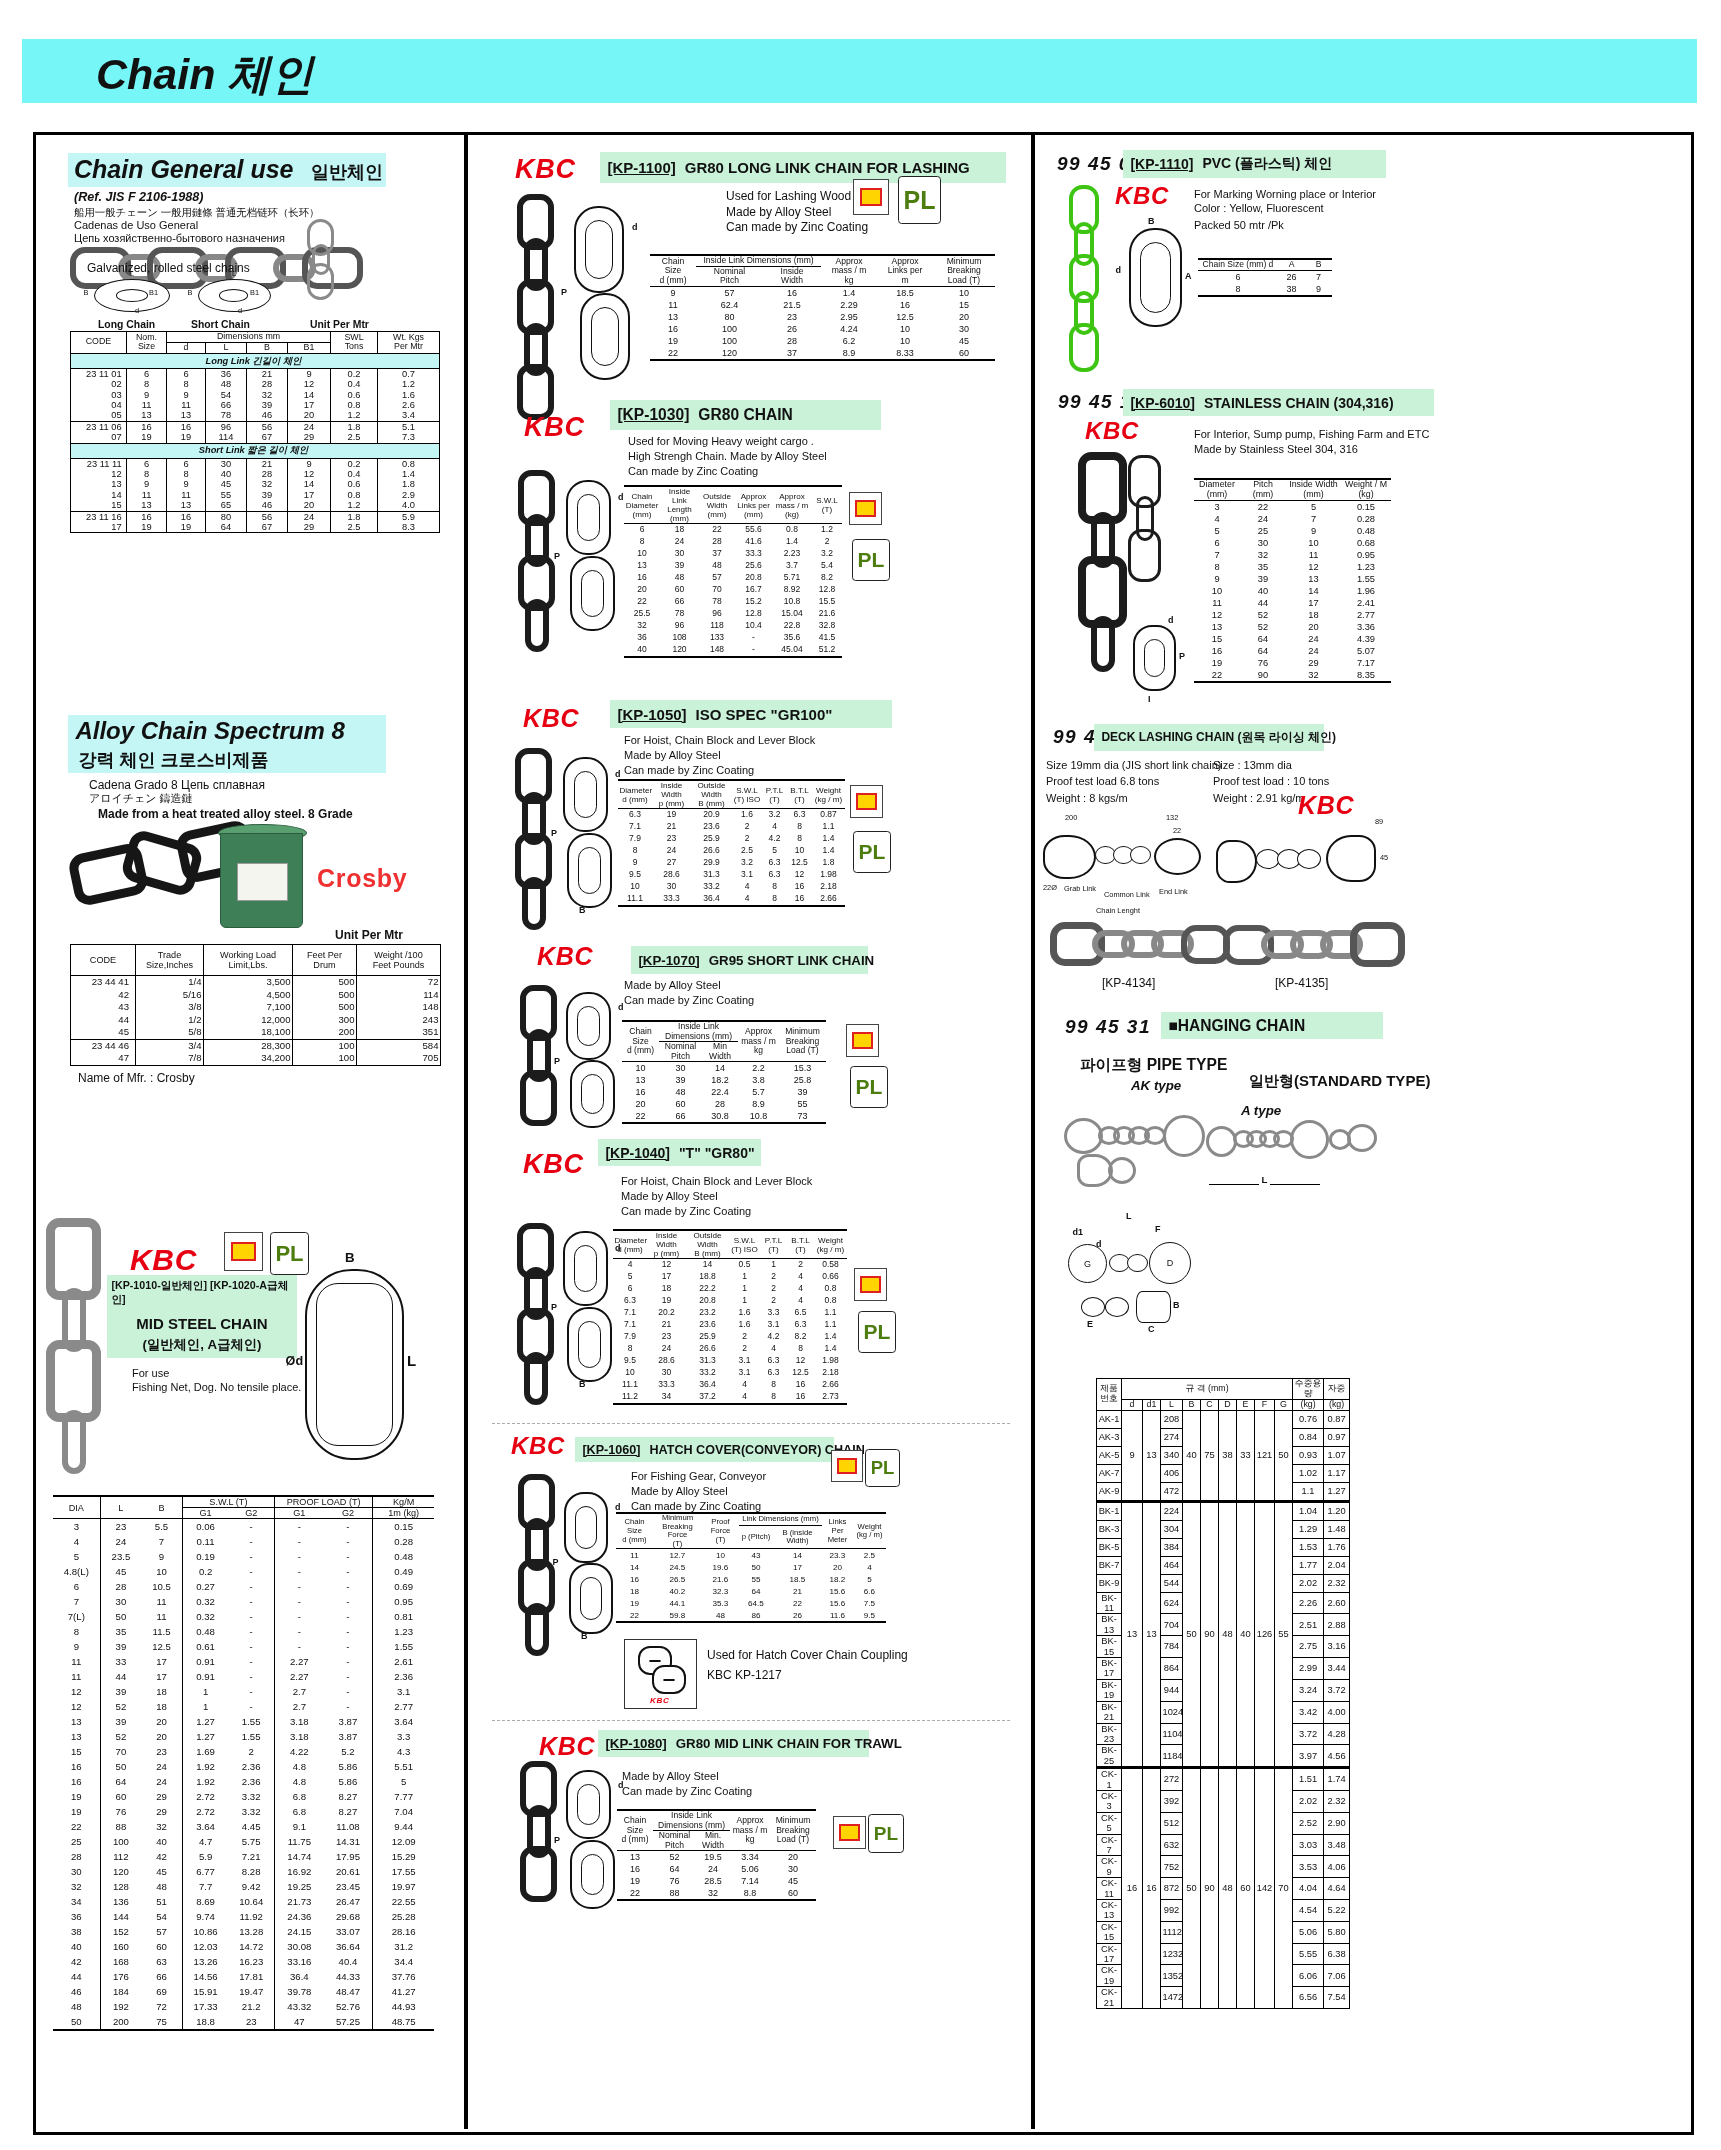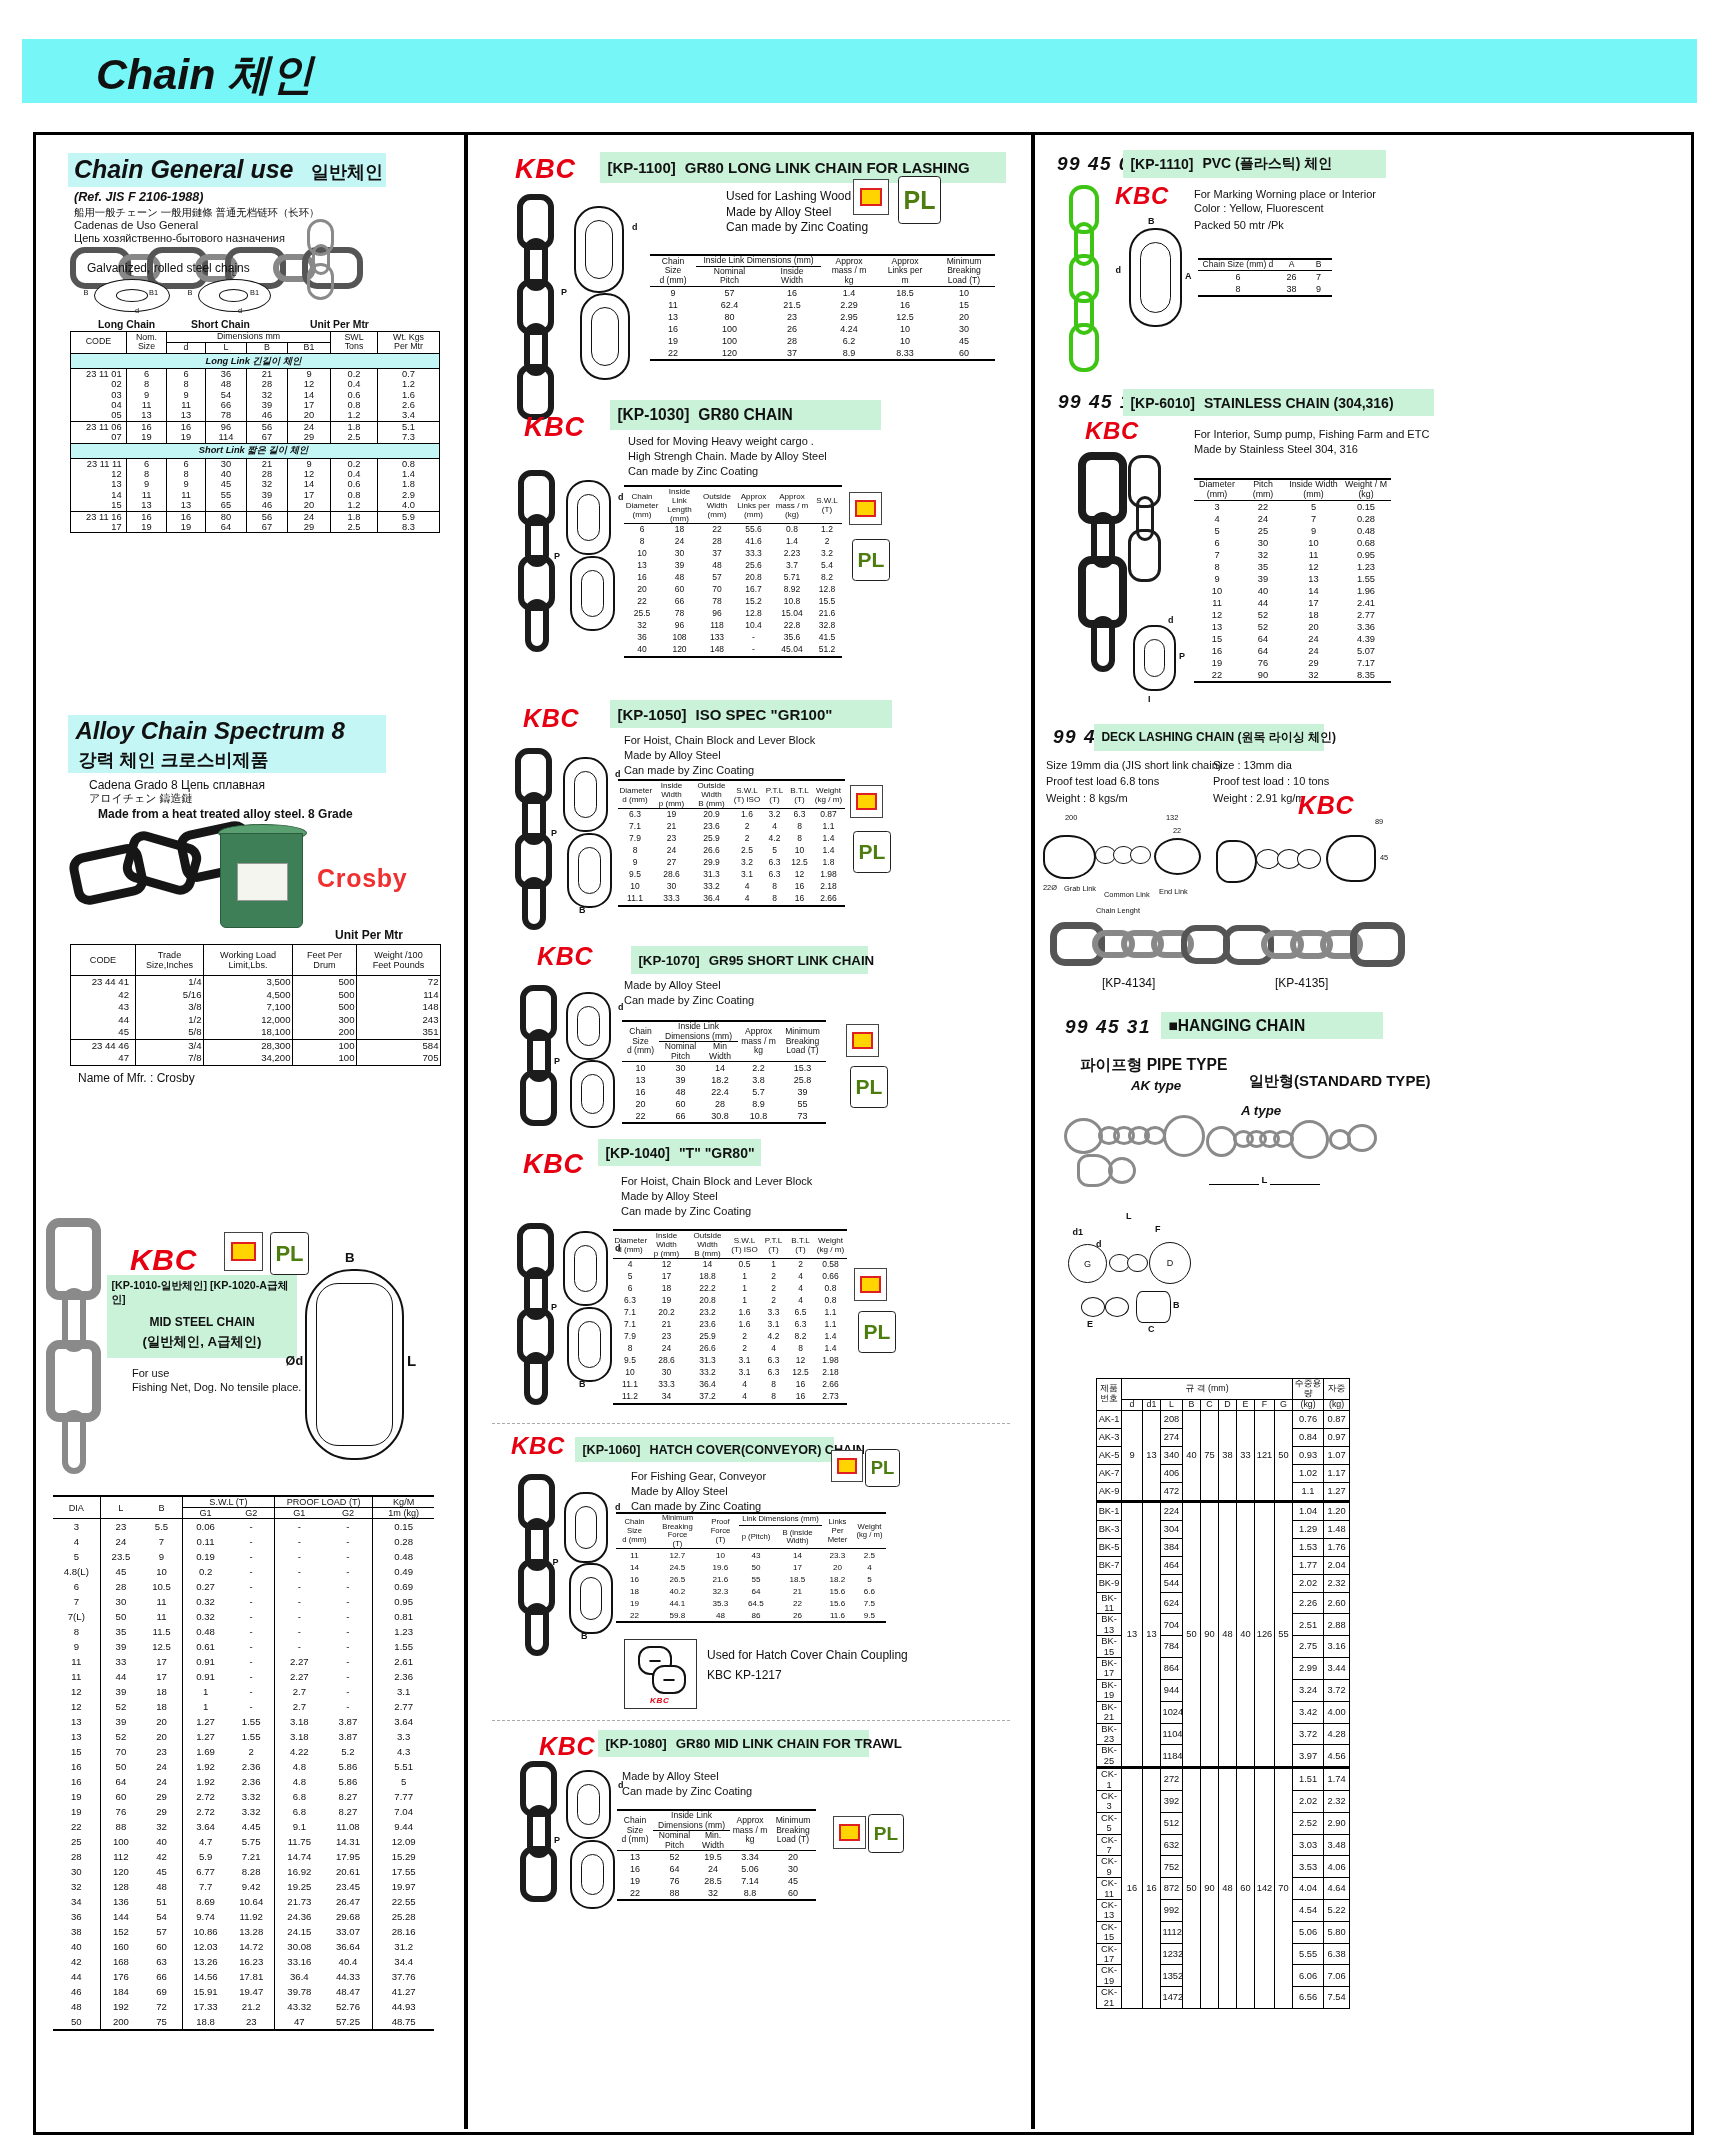--- a/index.html
+++ b/index.html
@@ -8,21 +8,21 @@
   .abs{position:absolute;}
   
   .titlebar{left:22px;top:39px;width:1675px;height:64px;background:#76f6f6;}
   .titlebar span{position:absolute;left:74px;top:7.4px;font-size:43px;font-weight:bold;font-style:italic;}
   
   .frame{left:33px;top:132px;width:1655px;height:1997px;border:3.7px solid #000;}
   .vline{top:132px;width:3.7px;height:1997px;background:#000;}
   
   .hl-cyan{background:#c4f6f6;}
   .gh{background:#c9f2d9;display:flex;align-items:center;padding:0 7.4px;font-weight:bold;white-space:nowrap;}
-  .gh .code{margin-right:9px;font-weight:bold;}
+  .gh .code{margin-right:9px;font-weight:bold;text-decoration:underline;}
   .kbc{color:#e60012;font-style:italic;font-weight:bold;letter-spacing:0.7px;}
   .crosby{color:#f03030;font-weight:bold;letter-spacing:0.7px;}
   .secnum{font-weight:bold;font-style:italic;font-size:19px;letter-spacing:1.5px;}
   
   .qa{border:1.5px solid #444;background:#fff;display:flex;align-items:center;justify-content:center;}
   .qa i{display:block;width:55%;height:42%;background:#ffd400;border:2.2px solid #e02020;}
   .pl{border:1.9px solid #222;border-radius:3.7px;background:#fff;color:#4d7c0f;font-weight:bold;
       display:flex;align-items:center;justify-content:center;}
   
   .vchain{display:flex;flex-direction:column;align-items:center;}
@@ -419,21 +419,21 @@
     <div class="lk w" style="width:37px;height:64px;border-width:9px;"></div>
     <div class="lk n" style="height:52px;"></div>
   </div>
   <div class="abs kbc" style="left:130px;top:1243px;font-size:30px;">KBC</div>
   <div class="abs qa" style="left:224px;top:1232px;width:37px;height:37px;">
       <i></i>
     </div>
   <div class="abs pl" style="left:270px;top:1232px;width:37px;height:41px;font-size:22px;">PL</div>
   <div class="abs" style="left:107px;top:1275px;width:190px;height:83px;background:#c9f2d9;">
     <div style="padding:4.4px 3px 0 4.4px;font-size:10.7px;font-weight:bold;">[KP-1010-일반체인] [KP-1020-A급체인]</div>
-    <div style="text-align:center;font-size:12px;font-weight:bold;margin-top:7.4px;">MID  STEEL  CHAIN</div>
+    <div style="text-align:center;font-size:15px;font-weight:bold;margin-top:7.4px;">MID  STEEL  CHAIN</div>
     <div style="text-align:center;font-size:13.3px;font-weight:bold;margin-top:4.4px;">(일반체인,  A급체인)</div>
   </div>
   <div class="abs" style="left:132px;top:1367px;font-size:11px;">For use</div>
   <div class="abs" style="left:132px;top:1381px;font-size:11px;">Fishing Net, Dog. No tensile place.</div>
   <div class="abs" style="left:296px;top:1250px;width:126px;height:230px;">
     <div class="figlink" style="position:absolute;left:9px;top:19px;width:95px;height:187px;border-radius:47px;"></div>
     <span class="dimlbl" style="left:49px;top:0;font-size:13.3px;">B</span>
     <span class="dimlbl" style="left:111px;top:102px;font-size:15px;">L</span>
     <span class="dimlbl" style="left:-10.4px;top:104px;font-size:12.6px;">Ød</span>
   </div>

